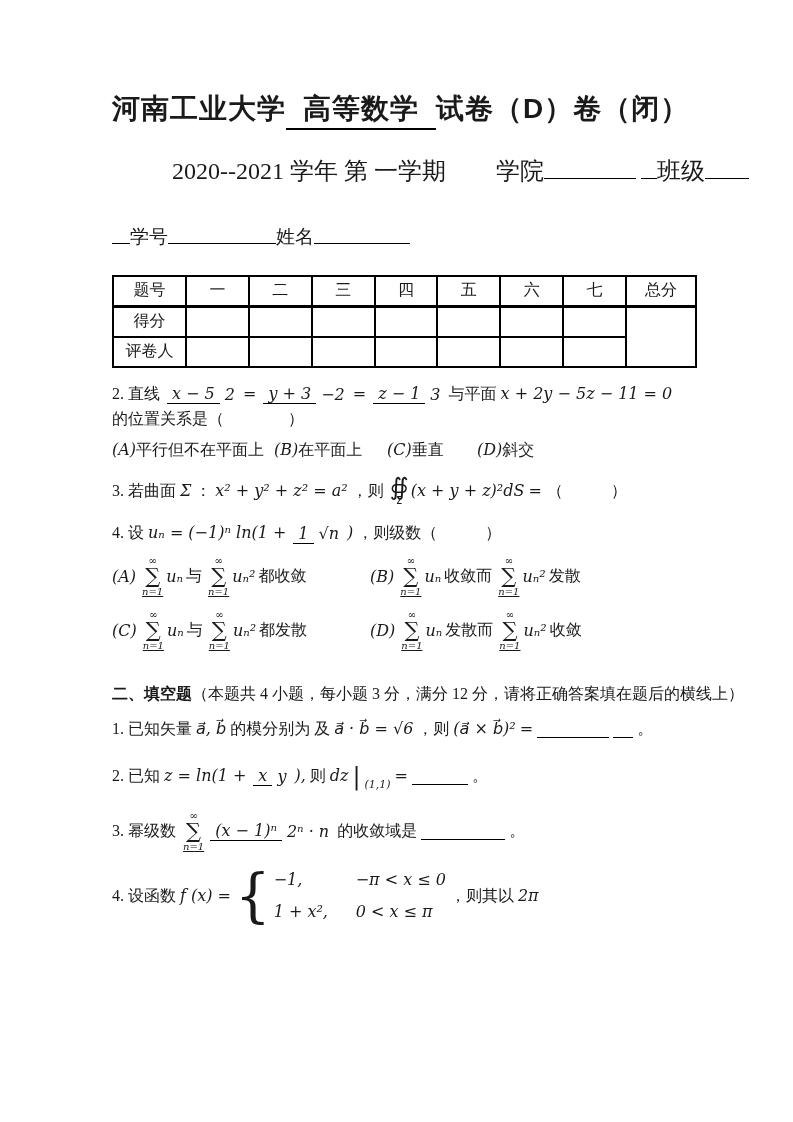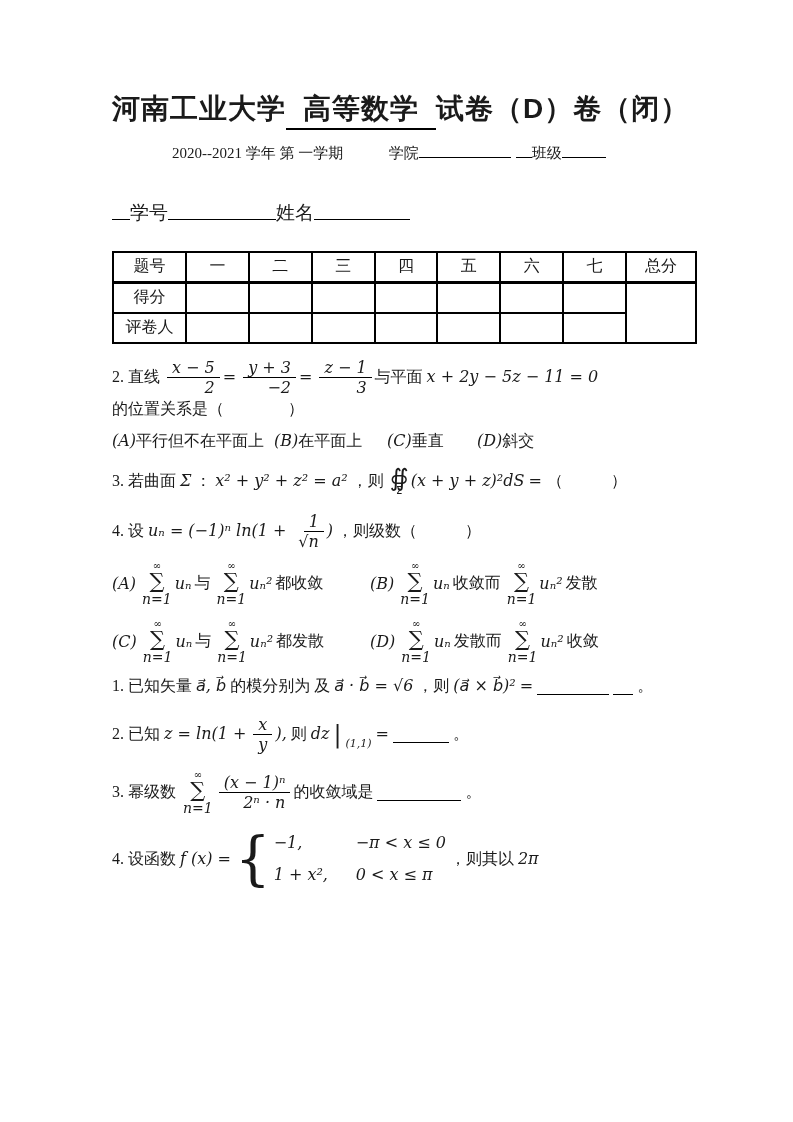--- a/index.html
+++ b/index.html
@@ -4,21 +4,21 @@
 <style>
   html,body{margin:0;padding:0;background:#fff;}
   body{width:793px;height:1122px;overflow:hidden;color:#1a1a1a;
        font-family:"Liberation Serif",serif;}
   .page{padding:90px 96px 0 112px;width:585px;}
 
   
   .title-line{font-family:"Liberation Sans",sans-serif;font-weight:bold;
               font-size:28px;white-space:nowrap;letter-spacing:1px;}
   .course-seg{display:inline-block;border-bottom:2px solid #000;padding:0 17px;}
-  .meta1{font-size:15px;margin-top:12px;padding-left:60px;white-space:nowrap;}
+  .meta1{font-size:24px;margin-top:24px;padding-left:60px;white-space:nowrap;}
   .meta2{font-size:19px;margin-top:36px;white-space:nowrap;}
   .bl{display:inline-block;border-bottom:1.5px solid #000;height:1.02em;
       vertical-align:baseline;}
 
   
   table.score{border-collapse:collapse;margin-top:24px;width:100%;}
   table.score th,table.score td{border:2px solid #000;height:28px;
       text-align:center;font-size:16px;font-weight:normal;padding:0;}
   table.score tr.hrow th{border-bottom:3px solid #000;}
 
@@ -26,30 +26,30 @@
   .sec-head{font-size:16px;margin-top:26px;line-height:1.6;}
   .sec-head .sec-title{font-weight:bold;font-family:"Liberation Sans",sans-serif;}
   .sec-head.nowrap{white-space:nowrap;}
   .q{font-size:16px;line-height:1.55;}
   .math{font-family:"DejaVu Serif","DejaVu Sans",serif;font-style:italic;}
   .mathu{font-family:"DejaVu Serif","DejaVu Sans",serif;font-style:normal;}
   .bold{font-weight:bold;}
   .qline{display:flex;align-items:center;flex-wrap:wrap;}
   .qline > *{margin-right:4px;}
 
-  .frac{display:inline-flex;flex-direction:column;align-items:flex-end;
+  .frac{display:inline-flex;flex-direction:row;align-items:center;
         vertical-align:middle;line-height:1.2;margin:0 3px;}
   .frac .n{padding:0 5px;border-bottom:1.4px solid #000;}
   .frac .d{padding:0 5px;}
 
   .bigsum{display:inline-flex;flex-direction:column;align-items:center;
           line-height:1;margin:0 3px;font-family:"DejaVu Serif","DejaVu Sans",serif;}
   .bigsum .t{font-size:10px;}
   .bigsum .s{font-size:21px;}
-  .bigsum .b{font-size:14px;font-style:italic;}
+  .bigsum .b{font-size:10px;font-style:italic;text-decoration:underline;}
 
   .oiint{display:inline-flex;flex-direction:column;align-items:center;
          line-height:.85;margin:0 2px;font-family:"DejaVu Sans",sans-serif;}
   .oiint .sym{font-size:24px;}
   .oiint .sub{font-size:10px;margin-top:-1px;}
 
   .opts{display:grid;margin-top:9px;font-size:16px;}
   .opts1{grid-template-columns:108px 130px 134px auto;}
   .opts2{grid-template-columns:162px 113px 90px auto;}
   .opts3{grid-template-columns:136px 127px 113px auto;}
@@ -255,20 +255,23 @@
       <span class="bigsum">
           <span class="t">∞</span>
           <span class="s">∑</span>
           <span class="b">n=1</span>
         </span>
       <span class="math">uₙ²</span>
       <span>收敛</span>
     </span>
   </div>
 
+  <div class="sec-head nowrap mt30">
+    <span class="sec-title">二、填空题</span><span>（本题共 4 小题，每小题 3 分，满分 12 分，请将正确答案填在题后的横线上）</span>
+  </div>
 
   <div class="q qline mt10">
     <span>1. 已知矢量</span>
     <span class="math">a⃗, b⃗</span>
     <span>的模分别为</span>
     <span>及</span>
     <span class="math">a⃗ · b⃗ = √6</span>
     <span>，则</span>
     <span class="math">(a⃗ × b⃗)²</span>
     <span class="mathu">=</span>

